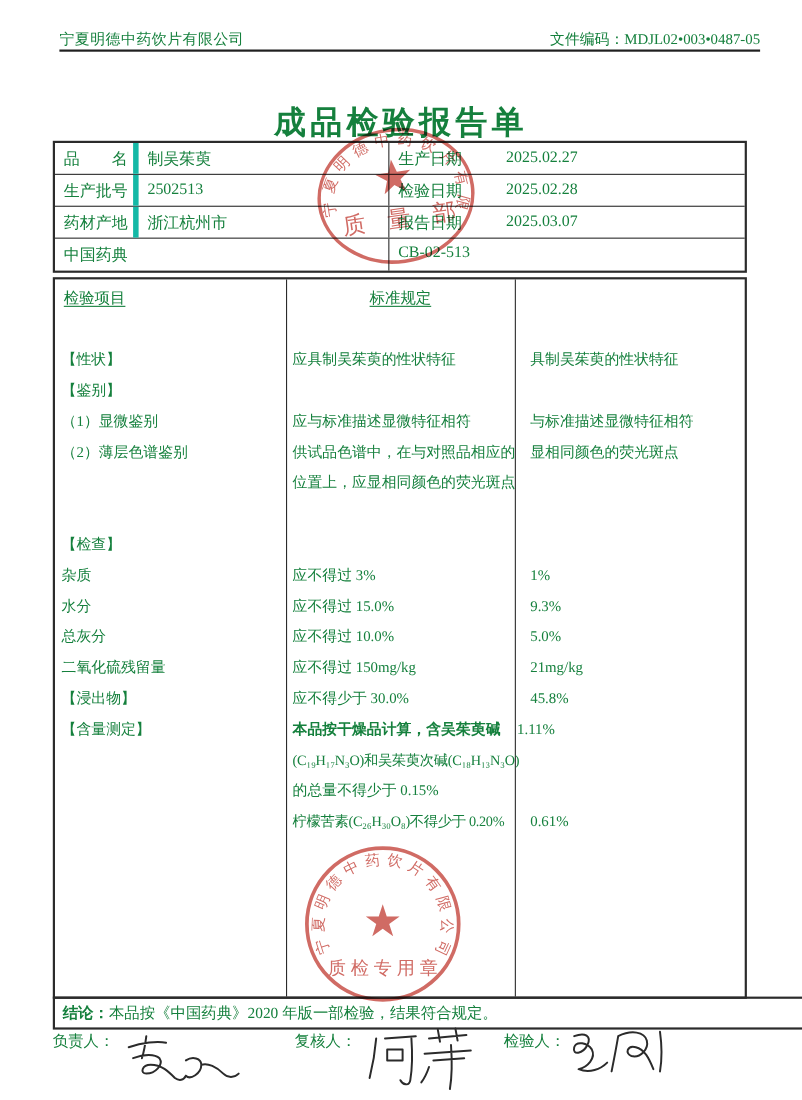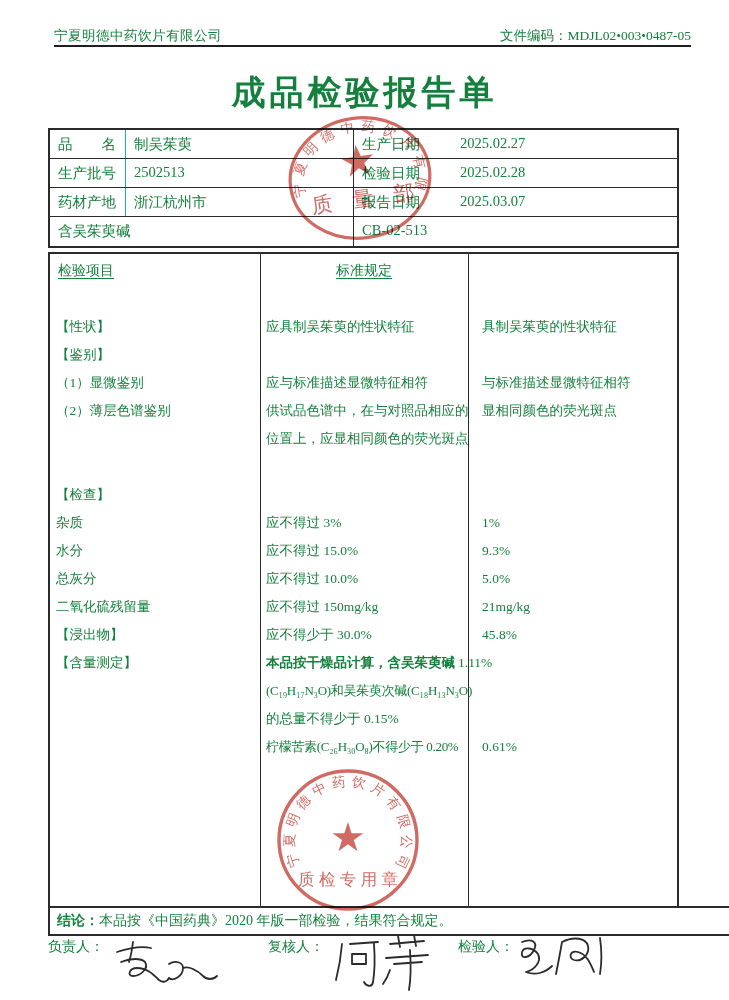--- a/index.html
+++ b/index.html
@@ -5,29 +5,29 @@
   html,body{margin:0;padding:0;background:#ffffff;}
   .page{
     position:relative;width:729px;height:1000px;background:#ffffff;
     font-family:"Liberation Serif","DejaVu Serif",serif;color:#15803d;overflow:hidden;
   }
   
   .hdr-left{position:absolute;left:54px;top:27px;font-size:13.5px;letter-spacing:.5px;}
   .hdr-right{position:absolute;right:38px;top:27px;font-size:13.5px;}
   .hdr-line{position:absolute;left:54px;top:45px;width:637px;height:2px;background:#1f1f1f;}
   
-  .title{position:absolute;left:0;top:70px;width:100%;text-align:center;
-         font-size:34px;font-weight:bold;letter-spacing:4px;}
+  .title{position:absolute;left:0;top:92px;width:100%;text-align:center;
+         font-size:29px;font-weight:bold;letter-spacing:4px;}
   
   .info-table{position:absolute;left:48px;top:128px;width:631px;height:120px;
               border:2px solid #2b2b2b;box-sizing:border-box;font-size:14.5px;}
   .irow{display:flex;height:29px;border-bottom:1px solid #2b2b2b;box-sizing:border-box;}
   .irow:last-child{border-bottom:none;}
   .ic{box-sizing:border-box;padding:5px 0 0 8px;white-space:nowrap;overflow:hidden;}
-  .ic-l1{width:76px;border-right:1px solid #14b8a6;}
+  .ic-l1{width:76px;border-right:5px solid #14b8a6;}
   .ic-v1{width:228px;border-right:1px solid #2b2b2b;}
   .ic-r{flex:1;display:flex;}
   .ic-r .lab{padding-left:8px;min-width:58px;margin-right:32px;}
   .ic-l4{width:304px;border-right:1px solid #2b2b2b;}
   .ic-v4{flex:1;}
   
   .main-table{position:absolute;left:48px;top:252px;width:631px;height:656px;
               border:2px solid #2b2b2b;box-sizing:border-box;font-size:13.5px;}
   .vline{position:absolute;top:0;bottom:0;width:1px;background:#2b2b2b;}
   .v1{left:210px;} .v2{left:418px;}
@@ -80,21 +80,21 @@
     </div>
     <div class="irow">
       <div class="ic ic-l1">药材产地</div>
       <div class="ic ic-v1">浙江杭州市</div>
       <div class="ic-r">
           <span class="ic lab">报告日期</span>
           <span class="ic">2025.03.07</span>
         </div>
     </div>
     <div class="irow">
-      <div class="ic ic-l4">含吴茱萸碱</div>
+      <div class="ic ic-l4">中国药典</div>
       <div class="ic ic-v4">CB-02-513</div>
     </div>
   </div>
 
   <div class="main-table">
     <div class="vline v1"></div>
     <div class="vline v2"></div>
     <div class="th th0">检验项目</div>
     <div class="th th1">标准规定</div>
 
@@ -122,21 +122,21 @@
       <div class="tline" style="left: 6px; top: 344px;">二氧化硫残留量</div>
       <div class="tline" style="left: 216px; top: 344px;">应不得过 150mg/kg</div>
       <div class="tline" style="left: 432px; top: 344px;">21mg/kg</div>
       <div class="tline" style="left: 6px; top: 372px;">【浸出物】</div>
       <div class="tline" style="left: 216px; top: 372px;">应不得少于 30.0%</div>
       <div class="tline" style="left: 432px; top: 372px;">45.8%</div>
       <div class="tline" style="left: 6px; top: 400px;">【含量测定】</div>
       <div class="tline" style="left: 216px; top: 400px; font-weight: bold;">本品按干燥品计算，含吴茱萸碱</div>
       <div class="tline tsmall" style="left: 216px; top: 428px;">(C₁₉H₁₇N₃O)和吴茱萸次碱(C₁₈H₁₃N₃O)</div>
       <div class="tline" style="left: 216px; top: 456px;">的总量不得少于 0.15%</div>
-      <div class="tline" style="left: 408px; top: 400px; font-family: Liberation Serif, serif;">1.11%</div>
+      <div class="tline" style="left: 420px; top: 400px; font-family: Liberation Serif, serif;">1.11%</div>
       <div class="tline tsmall" style="left: 216px; top: 484px;">柠檬苦素(C₂₆H₃₀O₈)不得少于 0.20%</div>
       <div class="tline" style="left: 432px; top: 484px;">0.61%</div>
     </div>
 
   <div class="concl">
     <span class="clab">结论：</span>
     <span>本品按《中国药典》2020 年版一部检验，结果符合规定。</span>
   </div>
 
   <div class="sig-lab sl-resp">负责人：</div>

